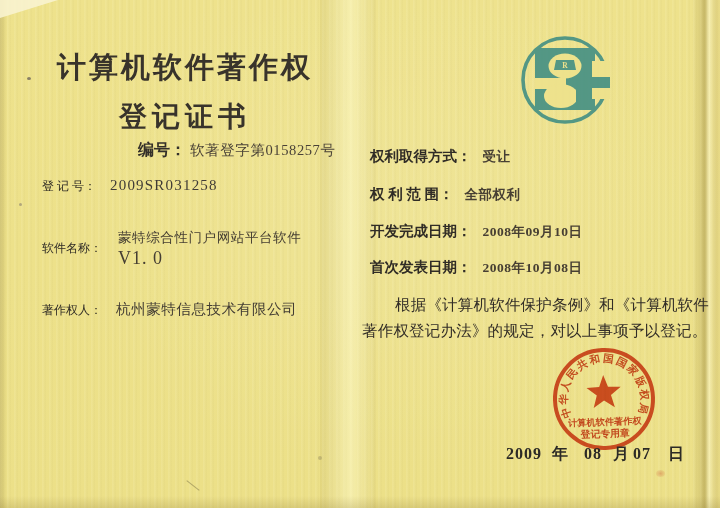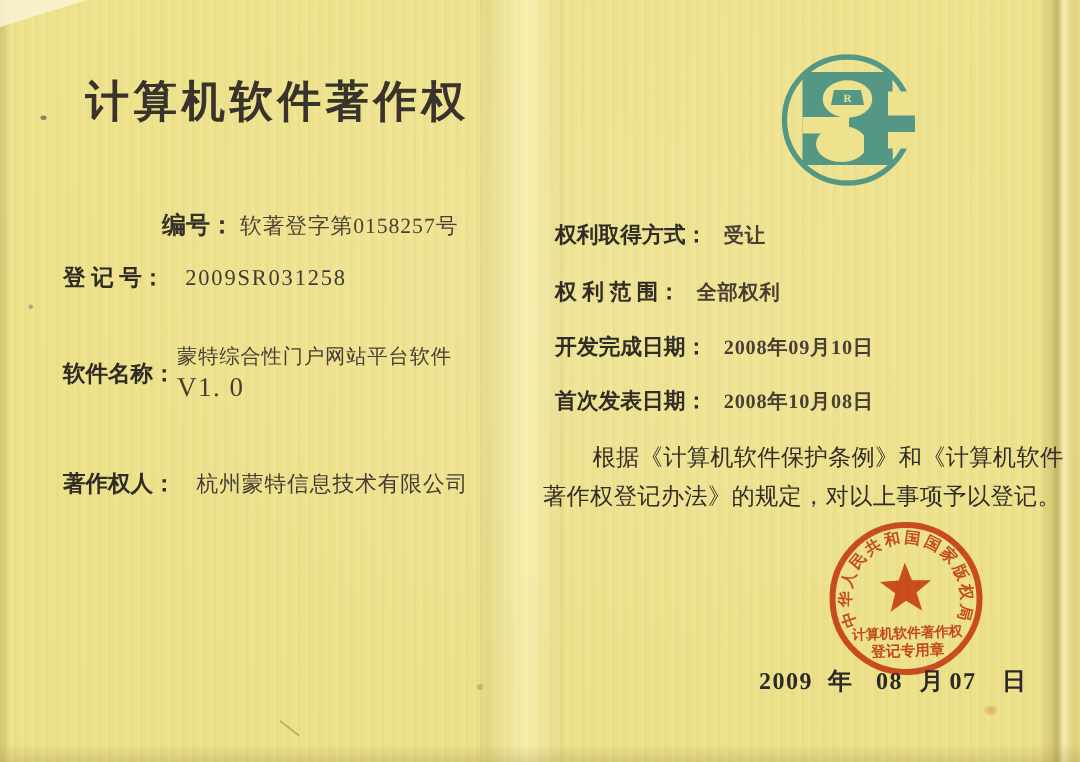--- a/index.html
+++ b/index.html
@@ -28,31 +28,31 @@
   .speck1{position:absolute;left:27px;top:77px;width:4px;height:3px;border-radius:50%;background:#6f665a;opacity:.8;}
   .speck2{position:absolute;left:19px;top:203px;width:3px;height:3px;border-radius:50%;background:#8a8070;opacity:.6;}
   .speck3{position:absolute;left:318px;top:456px;width:4px;height:4px;border-radius:50%;background:rgba(140,130,90,.4);}
   .scratch{position:absolute;left:185px;top:485px;width:16px;height:1px;background:rgba(90,80,50,.4);transform:rotate(38deg);}
   .stain{position:absolute;left:656px;top:470px;width:9px;height:7px;border-radius:50%;
     background:radial-gradient(rgba(205,95,55,.4), rgba(205,95,55,0));}
   
   .title{position:absolute;left:2px;top:48px;width:366px;text-align:center;color:#38332b;font-weight:bold;}
   .title .t1{font-size:29px;letter-spacing:3px;}
   .title .t2{font-size:28px;letter-spacing:5px;margin-top:10px;}
-  .serial{position:absolute;left:108px;top:140px;white-space:nowrap;}
+  .serial{position:absolute;left:138px;top:140px;white-space:nowrap;}
   .serial .lbl{font-weight:bold;font-size:16px;color:#34302a;}
   .serial .val{font-size:14.5px;color:#4a4237;letter-spacing:.6px;}
   .lrow{position:absolute;left:42px;white-space:nowrap;}
-  .llabel{font-weight:bold;font-size:15px;color:#2f2b25;}
+  .llabel{font-weight:normal;font-size:12px;color:#2f2b25;}
   .lvalue{font-size:14.5px;color:#423c33;letter-spacing:.6px;}
   .regno{font-size:15px;color:#3f3b36;letter-spacing:1.2px;}
   .nameblock{position:absolute;left:118px;top:227px;line-height:21px;white-space:nowrap;}
   .nameblock .v1{font-size:13.5px;color:#453e32;letter-spacing:.6px;}
   .nameblock .v2{font-size:18px;color:#453e32;letter-spacing:1px;}
-  .ownerrow{top:313px;text-align:right;}
+  .ownerrow{top:300px;text-align:right;}
   .regrow{top:176px;}
   .namelabel{position:absolute;left:42px;top:240px;}
   .lvalue-offset{margin-left:10px;}
   
   .rrow{position:absolute;left:370px;white-space:nowrap;}
   .rlabel{font-weight:bold;font-size:14.5px;color:#302c26;}
   .rvalue{font-size:13.5px;color:#473f33;margin-left:7px;letter-spacing:.5px;font-weight:bold;}
   .r0{top:147px;}.r1{top:185px;}.r2{top:222px;}.r3{top:258px;}
   .stmt{position:absolute;white-space:nowrap;font-weight:normal;font-size:15.5px;color:#322d27;letter-spacing:.2px;}
   .stmt1{left:395px;top:295px;}
@@ -83,20 +83,21 @@
   <div class="speck1"></div>
   <div class="speck2"></div>
   <div class="speck3"></div>
   <div class="scratch"></div>
   <div class="stain"></div>
 
   <div>
 
     <div class="title">
       <div class="t1">计算机软件著作权</div>
+      <div class="t2">登记证书</div>
     </div>
 
     <div class="serial">
       <span class="lbl">编号：</span>
       <span class="val">软著登字第0158257号</span>
     </div>
 
     <div class="lrow regrow">
       <span class="llabel">登 记 号：</span>
       <span class="lvalue regno lvalue-offset">2009SR031258</span>

